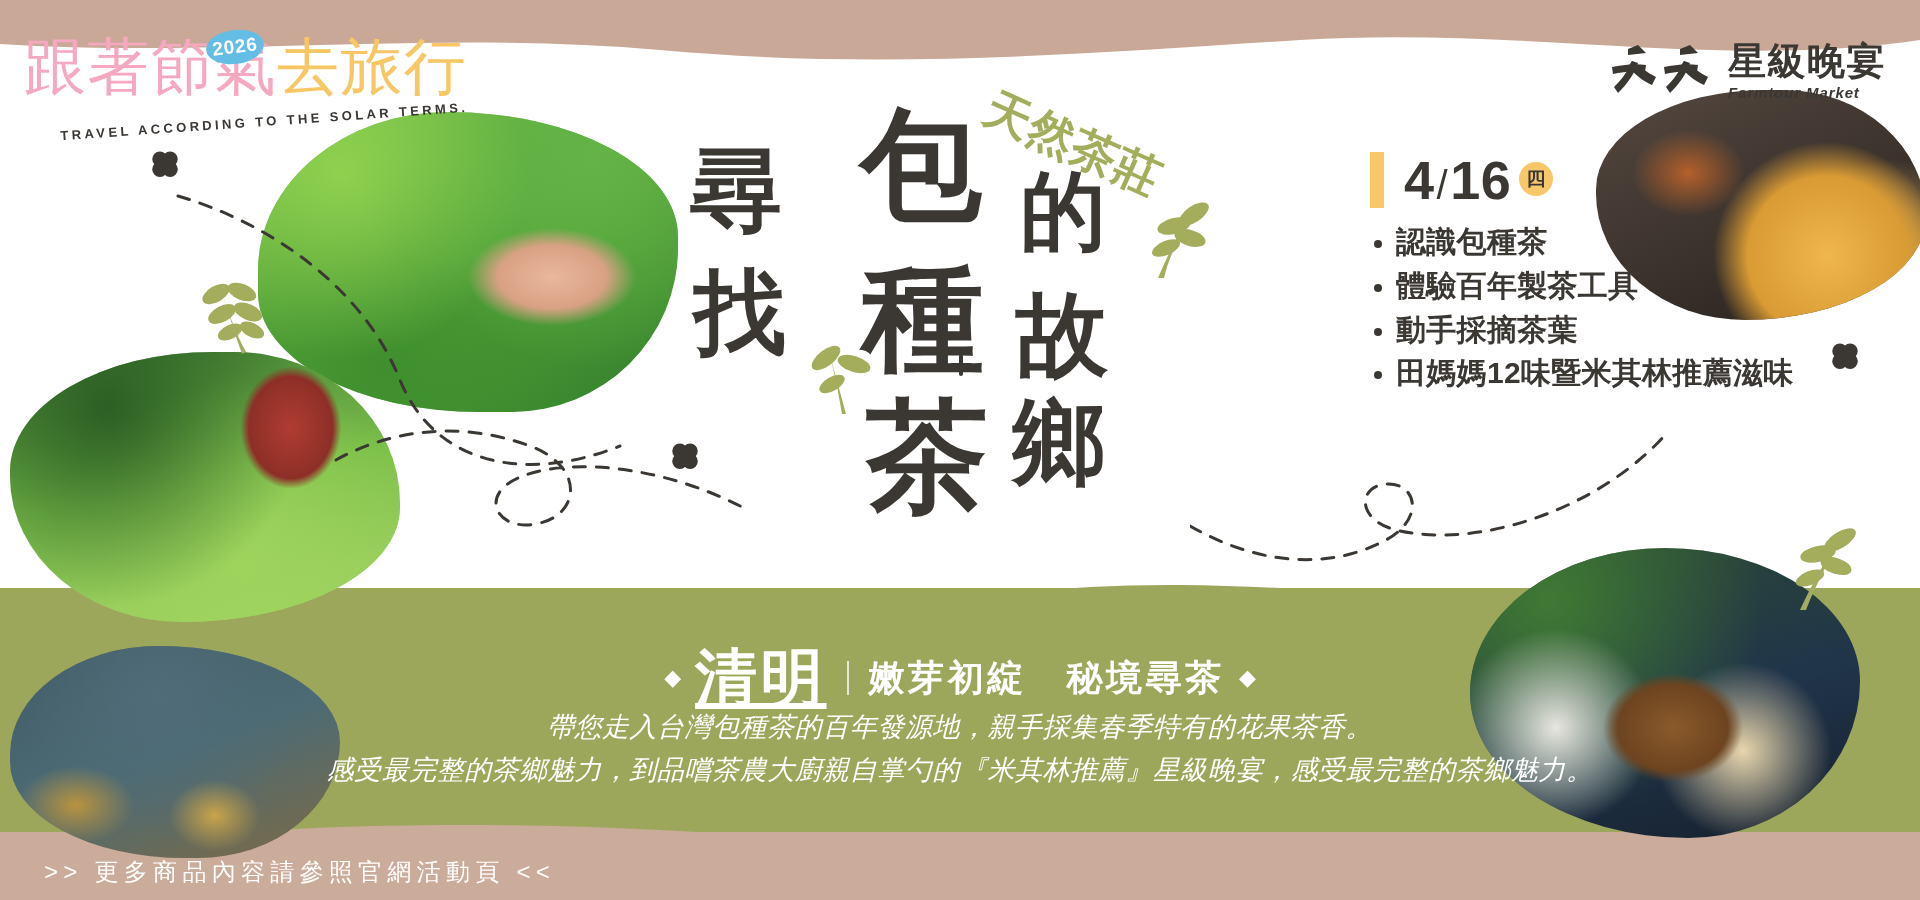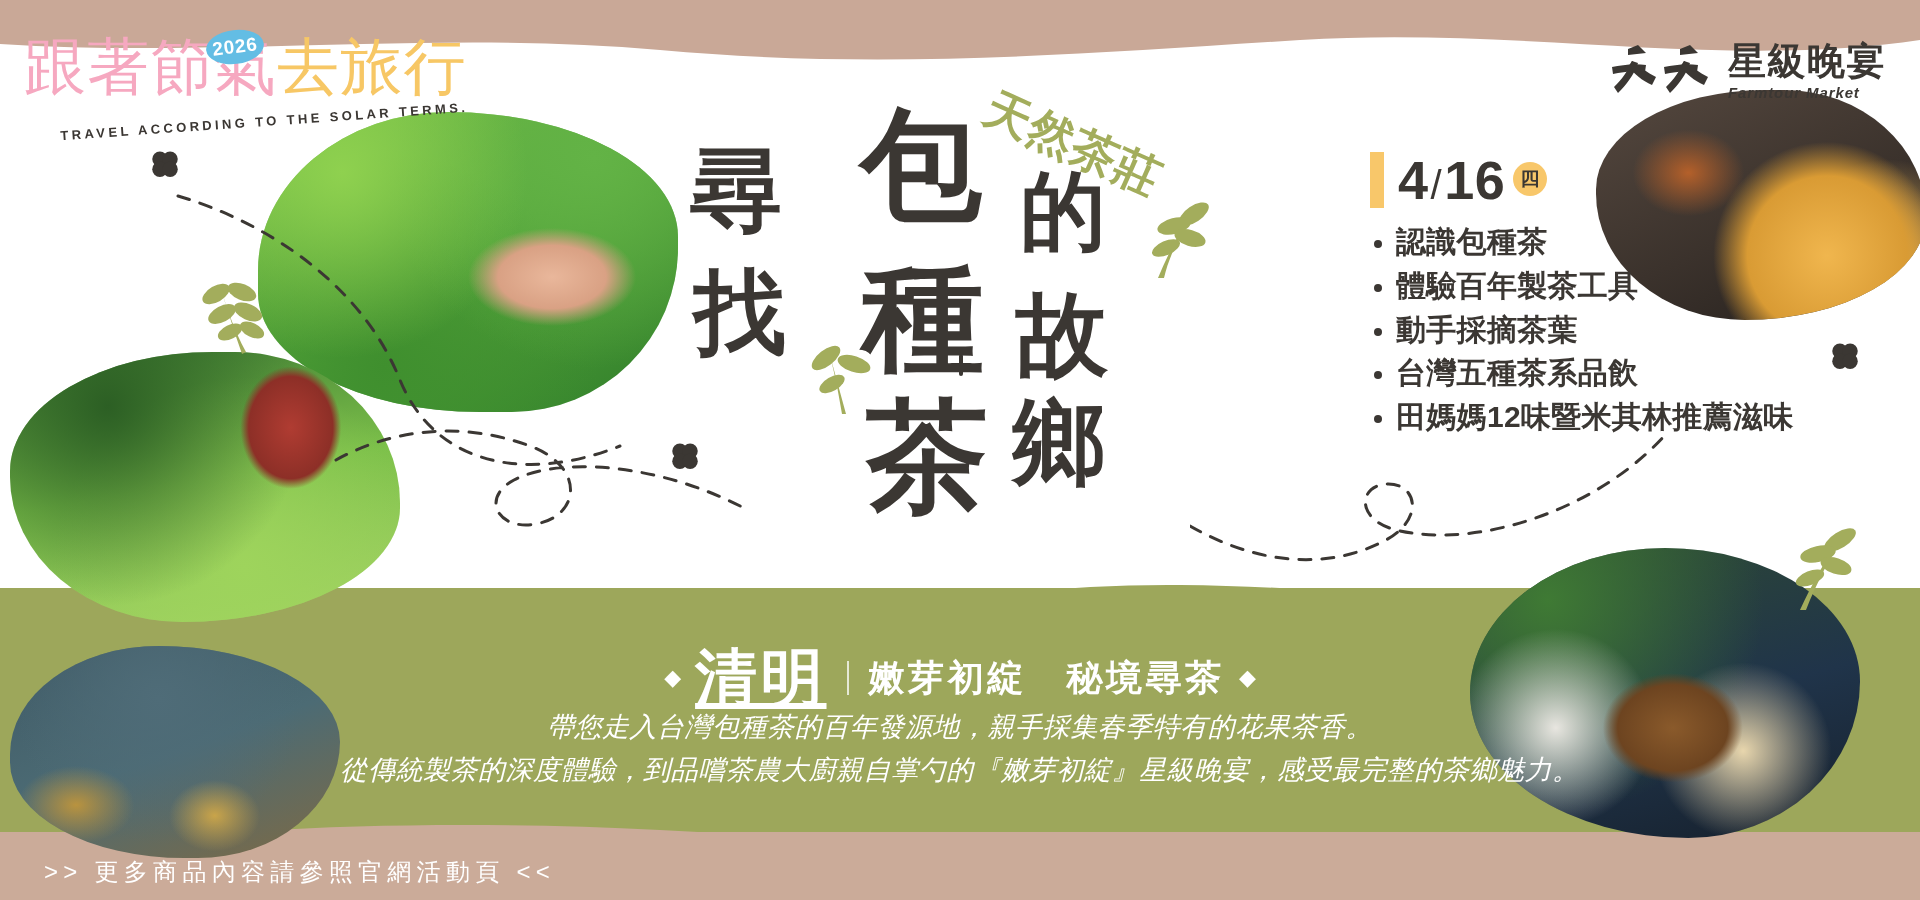--- a/index.html
+++ b/index.html
@@ -133,21 +133,21 @@
 
   #sub-green {
     position:absolute; left:1000px; top:78px;
     font-size:46px; font-weight:700; color:#a3ad5c;
     letter-spacing:.02em; white-space:nowrap;
     transform:rotate(24deg); transform-origin:left top;
   }
 
   
   #info { position:absolute; left:1370px; top:152px; width:480px; }
-  #date-row { display:flex; align-items:center; gap:14px; margin-bottom:12px; }
+  #date-row { display:flex; align-items:center; gap:20px; margin-bottom:12px; }
   #date-bar { width:14px; height:56px; background:#f8c76a; flex:none; }
   #date-text { font-size:54px; font-weight:700; color:#3b3733; line-height:1; letter-spacing:.01em; }
   #date-text .slash { font-size:40px; font-weight:400; margin:0 2px; }
   #date-dow {
     display:inline-flex; align-items:center; justify-content:center;
     width:34px; height:34px; border-radius:50%;
     background:#f8c76a; color:#3b3733;
     font-size:19px; font-weight:700; margin-left:8px;
     vertical-align:middle; position:relative; top:-6px;
   }
@@ -344,33 +344,32 @@
     <div id="date-row">
       <div id="date-bar"></div>
       <div id="date-text">
         <span>4</span><span class="slash">/</span><span>16</span><span id="date-dow">四</span>
       </div>
     </div>
     <ul id="bullets">
       <li>認識包種茶</li>
       <li>體驗百年製茶工具</li>
       <li>動手採摘茶葉</li>
-      <li>台灣五種茶系品飲</li>
       <li>田媽媽12味暨米其林推薦滋味</li>
     </ul>
   </div>
 
   <div id="term-row">
     <span class="diamond">◆</span>
     <span id="term-name">清明</span>
     <span class="term-div"></span>
     <span id="term-tag">嫩芽初綻　秘境尋茶</span>
     <span class="diamond">◆</span>
   </div>
 
   <div id="desc">
     <p>帶您走入台灣包種茶的百年發源地，親手採集春季特有的花果茶香。</p>
-    <p>從傳統製茶的深度體驗，到品嚐茶農大廚親自掌勺的『嫩芽初綻』星級晚宴，感受最完整的茶鄉魅力。</p>
+    <p>感受最完整的茶鄉魅力，到品嚐茶農大廚親自掌勺的『米其林推薦』星級晚宴，感受最完整的茶鄉魅力。</p>
   </div>
 
   <div id="footer-note">&gt;&gt; 更多商品內容請參照官網活動頁 &lt;&lt;</div>
 
 </div>
 
 </body></html>

